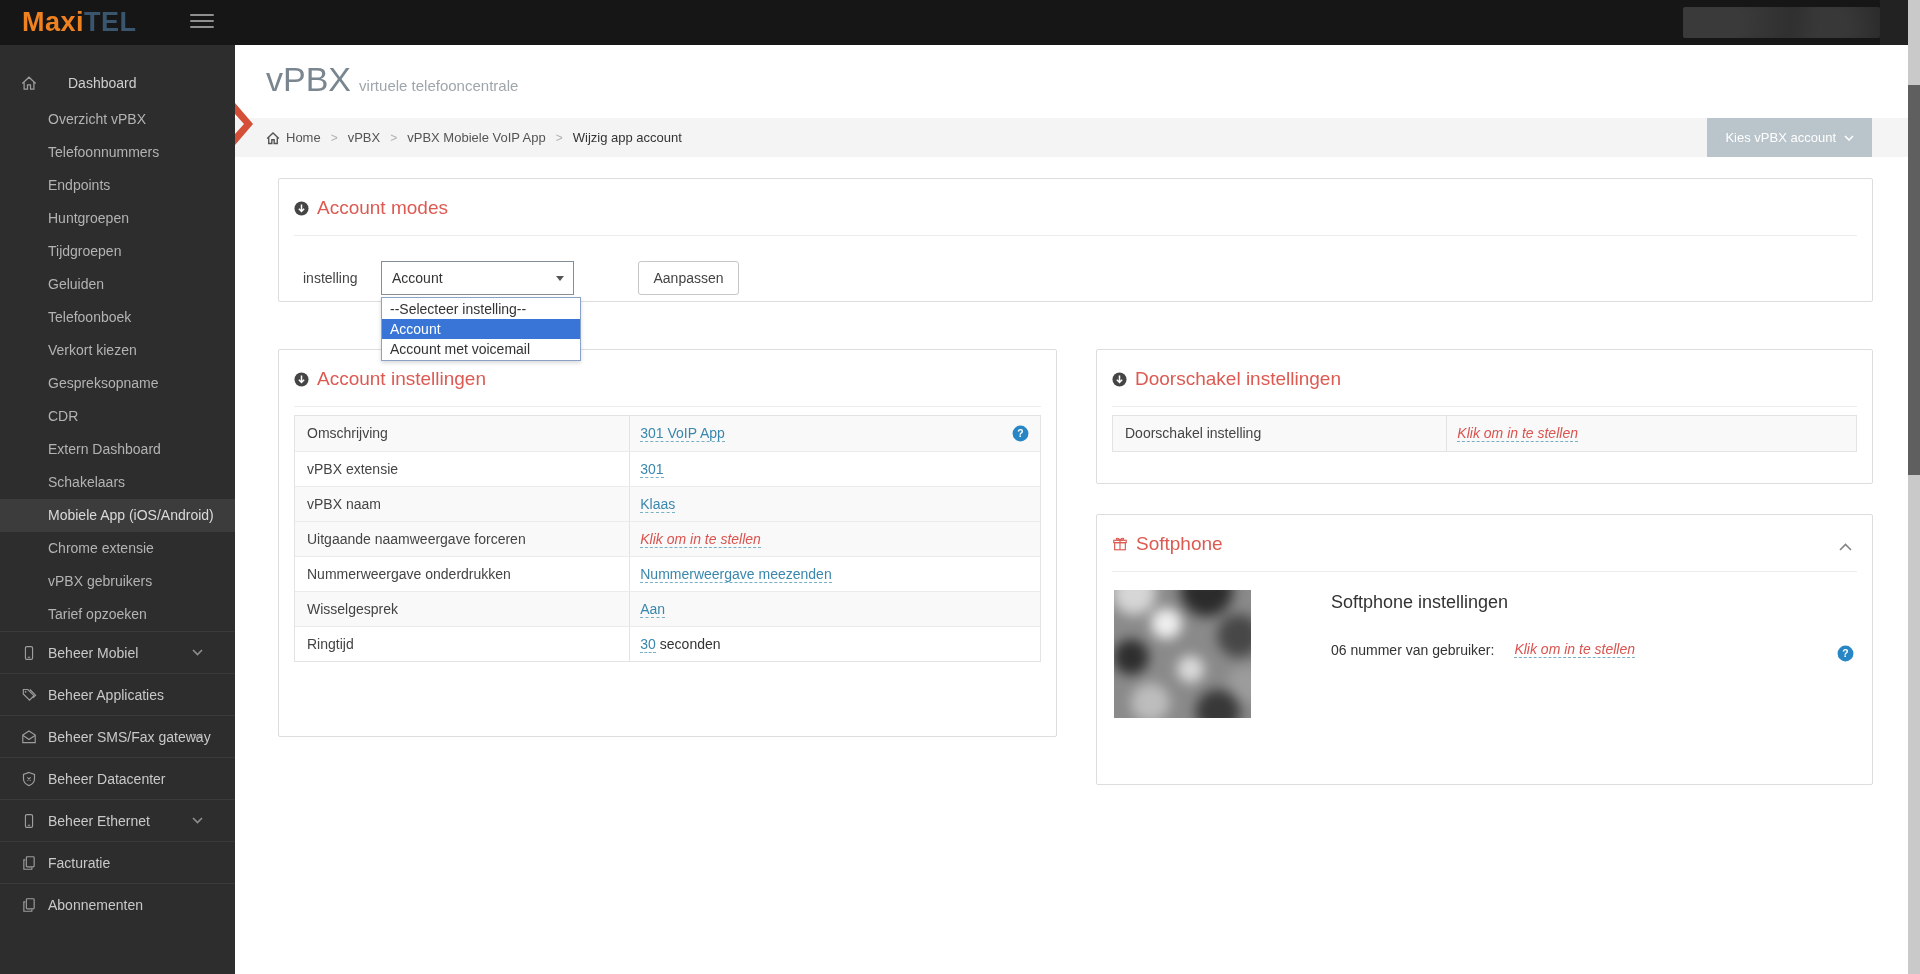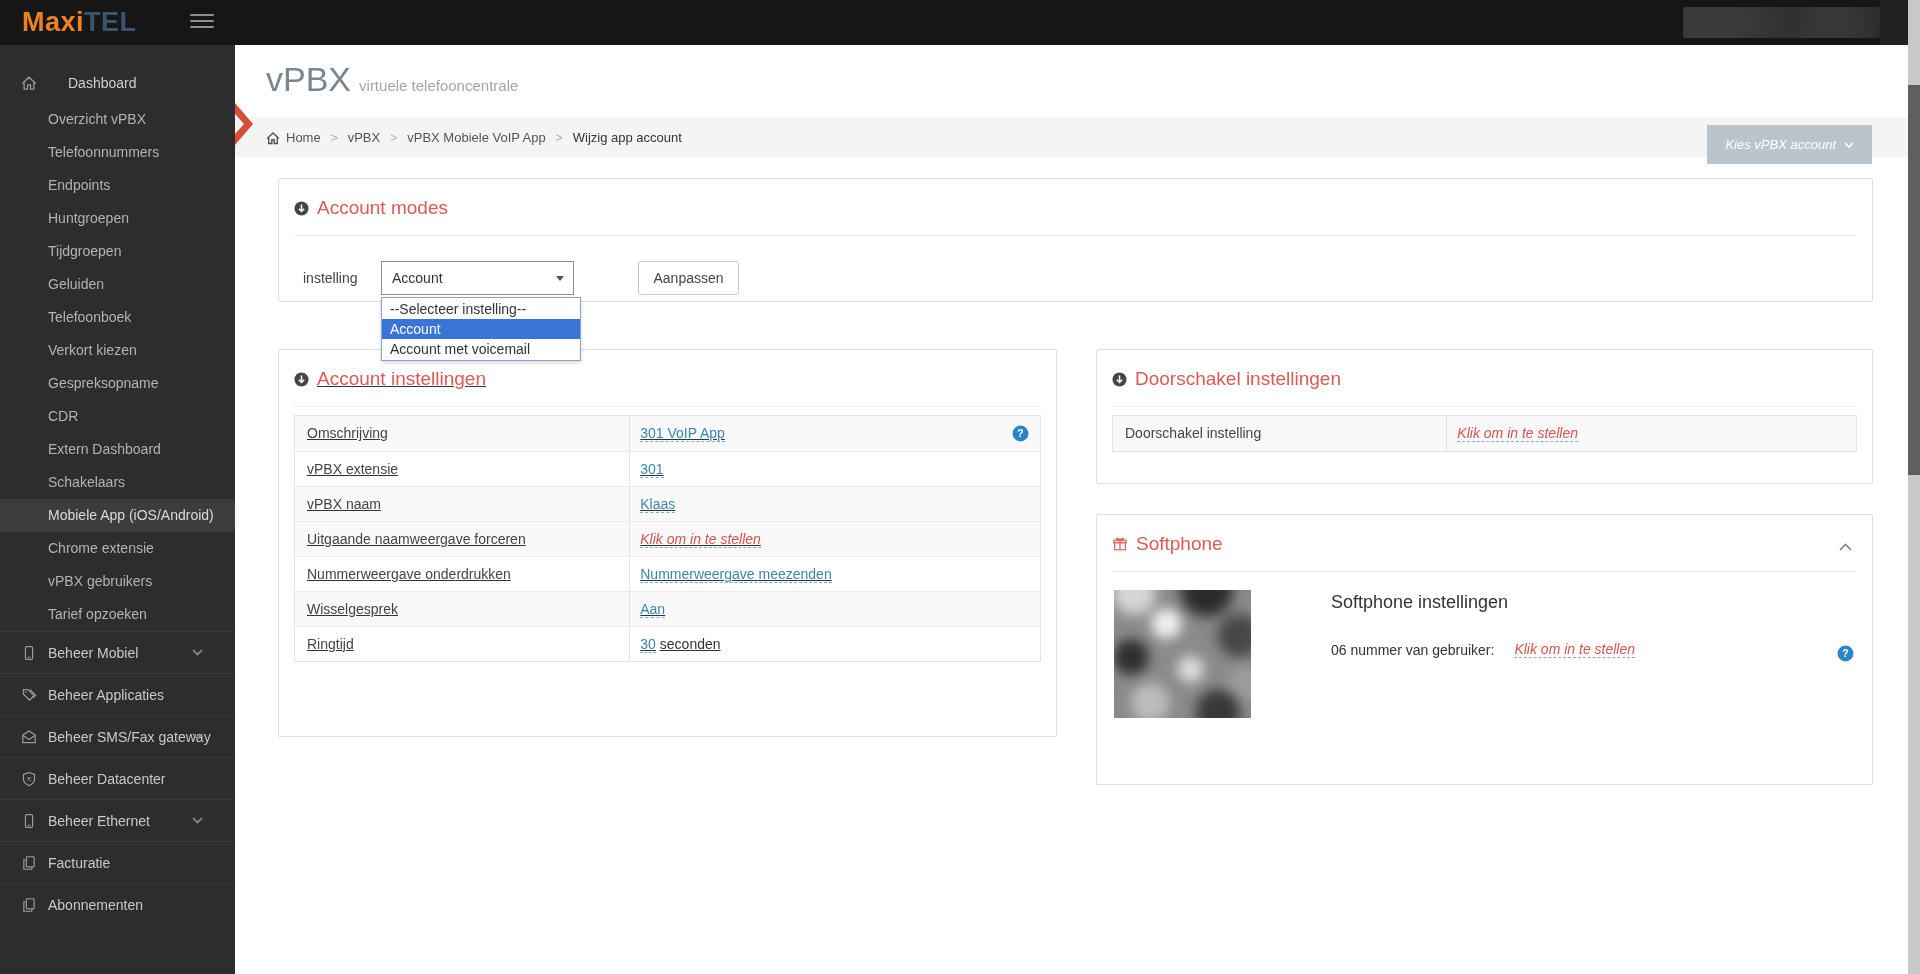--- a/index.html
+++ b/index.html
@@ -53,26 +53,26 @@
   #page-header { position:absolute; left:31px; top:15px; }
   #page-title { font-size:34px; font-weight:400; color:#7a868f; display:inline; }
   #page-subtitle { font-size:15px; color:#9fa6ab; margin-left:8px; }
 
   #breadcrumb-bar { position:absolute; left:0; top:73px; width:1673px; height:39px; background:#f4f4f4; }
   #breadcrumbs { position:absolute; left:31px; top:0; height:39px; display:flex; align-items:center; font-size:13px; color:#555; }
   #breadcrumbs .home-ic { color:#555; margin-right:6px; }
   #breadcrumbs .crumb { color:#555; cursor:pointer; text-decoration:none; }
   #breadcrumbs .crumb.active { color:#333; cursor:default;text-align:right; }
   #breadcrumbs .sep { margin:0 10px; color:#b0b0b0; font-size:12px; }
-  #vpbx-account-btn { position:absolute; right:36px; top:7px; height:39px; padding:0 18px; background:#b9c4cb; color:#fff; font-size:13px; border:none; display:flex; align-items:center; gap:8px; cursor:pointer;font-style:italic; }
+  #vpbx-account-btn { position:absolute; right:36px; top:0; height:39px; padding:0 18px; background:#b9c4cb; color:#fff; font-size:13px; border:none; display:flex; align-items:center; gap:8px; cursor:pointer; }
 
   
   .panel { position:absolute; background:#fff; border:1px solid #ddd; border-radius:2px; padding:12px 15px; }
   #panel-modes     { left:43px;  top:133px; width:1595px; height:124px; }
-  #panel-account   { left:43px;  top:304px; width:779px;  height:388px;text-decoration:underline; }
+  #panel-account   { left:43px;  top:304px; width:779px;  height:388px; }
   #panel-forward   { left:861px; top:304px; width:777px;  height:135px; }
   #panel-softphone { left:861px; top:469px; width:777px;  height:271px; }
   .panel h2 { font-size:19px; font-weight:400; color:#dc5a52; margin-top:6px; display:flex; align-items:center; gap:8px; }
   .panel .panel-sep { border-top:1px solid #ececec; margin-top:16px; }
   .collapse-chev { position:absolute; right:20px; top:28px; color:#848484; cursor:pointer; }
 
   
   #modes-form { display:flex; margin-top:25px; align-items:flex-start; }
   #modes-form .form-label { width:55px; margin-left:9px; line-height:34px; color:#444; }
   .select-wrap { position:relative; margin-left:23px; }

